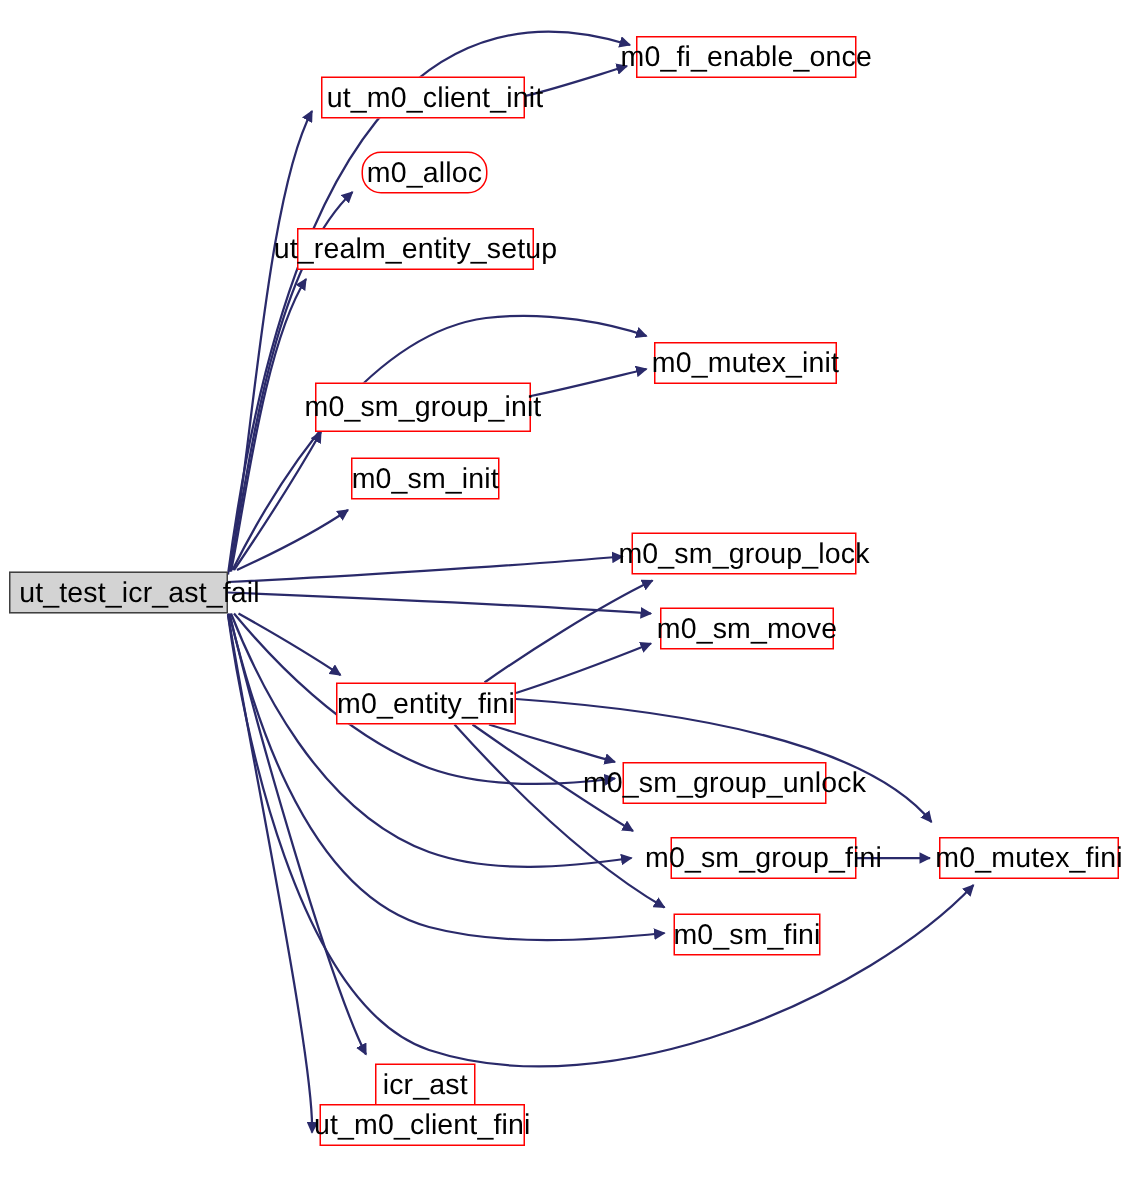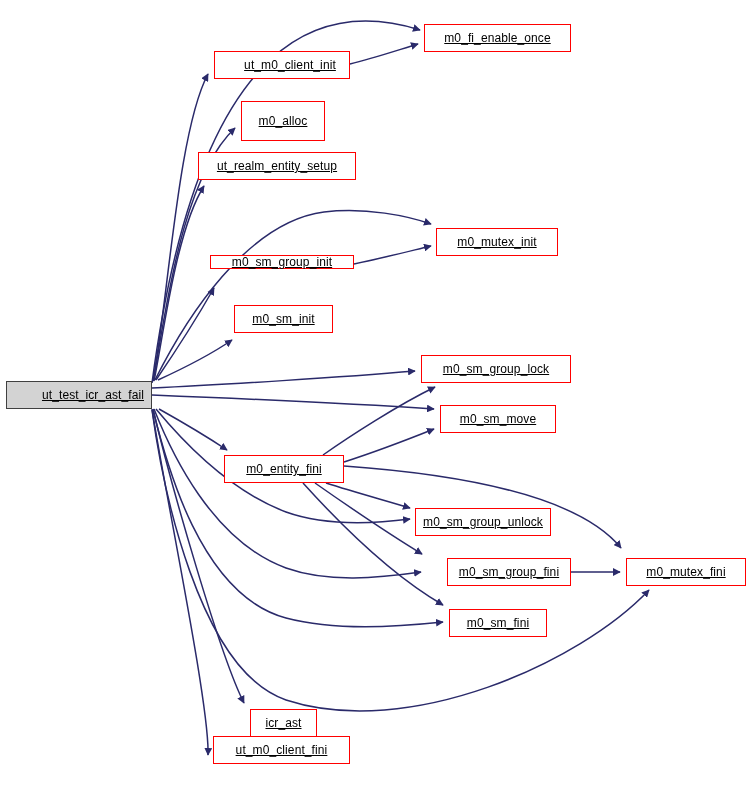--- a/index.html
+++ b/index.html
@@ -23,26 +23,25 @@
     top: 0;
     width: 751px;
     height: 793px;
   }
   .node {
     position: absolute;
     box-sizing: border-box;
     display: flex;
     align-items: center;
     justify-content: center;
-    font-size: 12px;
+    font-size: 19px;
     line-height: 1;
     color: #000000;
     white-space: nowrap;
     letter-spacing: 0.1px;
-    text-decoration: underline;
   }
   .node.fn {
     border: 1.6px solid #ff0000;
     background: #ffffff;
   }
   .node.root {
     border: 1.4px solid #404040;
     background: #d3d3d3;
     padding-left: 28px;
   }
@@ -93,30 +92,30 @@
   <div id="nodes-group">
       <div class="node root" style="left: 6px; top: 381px; width: 146px; height: 28px;">
         <span class="node-label">ut_test_icr_ast_fail</span>
       </div>
       <div class="node fn" style="left: 424px; top: 24px; width: 147px; height: 28px;">
         <span class="node-label">m0_fi_enable_once</span>
       </div>
       <div class="node fn" style="left: 214px; top: 51px; width: 136px; height: 28px; padding-left: 16px;">
         <span class="node-label">ut_m0_client_init</span>
       </div>
-      <div class="node fn" style="left: 241px; top: 101px; width: 84px; height: 40px;">
+      <div class="node fn" style="left: 241px; top: 101px; width: 84px; height: 28px; border-radius: 13px;">
         <span class="node-label">m0_alloc</span>
       </div>
       <div class="node fn" style="left: 198px; top: 152px; width: 158px; height: 28px;">
         <span class="node-label">ut_realm_entity_setup</span>
       </div>
       <div class="node fn" style="left: 436px; top: 228px; width: 122px; height: 28px;">
         <span class="node-label">m0_mutex_init</span>
       </div>
-      <div class="node fn" style="left: 210px; top: 255px; width: 144px; height: 14px;">
+      <div class="node fn" style="left: 210px; top: 255px; width: 144px; height: 33px;">
         <span class="node-label">m0_sm_group_init</span>
       </div>
       <div class="node fn" style="left: 234px; top: 305px; width: 99px; height: 28px;">
         <span class="node-label">m0_sm_init</span>
       </div>
       <div class="node fn" style="left: 421px; top: 355px; width: 150px; height: 28px;">
         <span class="node-label">m0_sm_group_lock</span>
       </div>
       <div class="node fn" style="left: 440px; top: 405px; width: 116px; height: 28px;">
         <span class="node-label">m0_sm_move</span>

